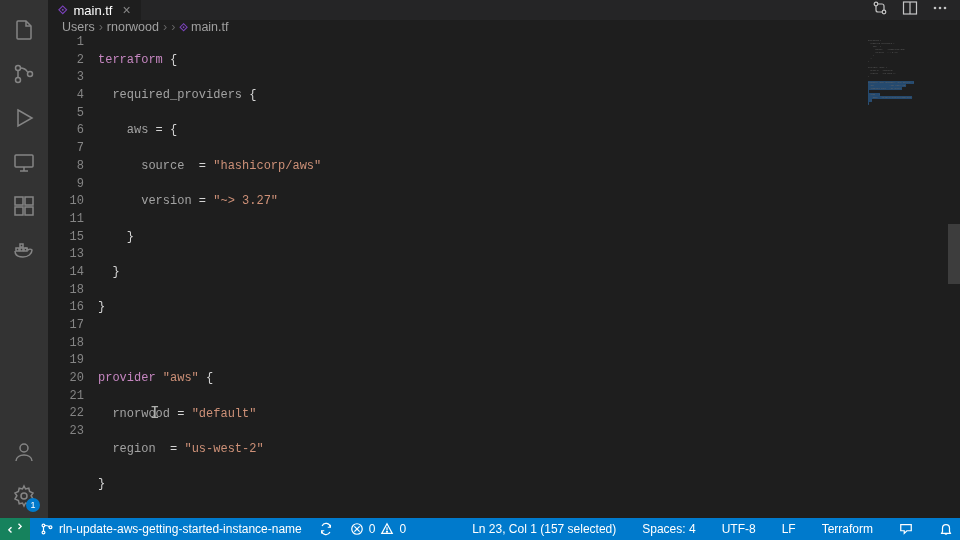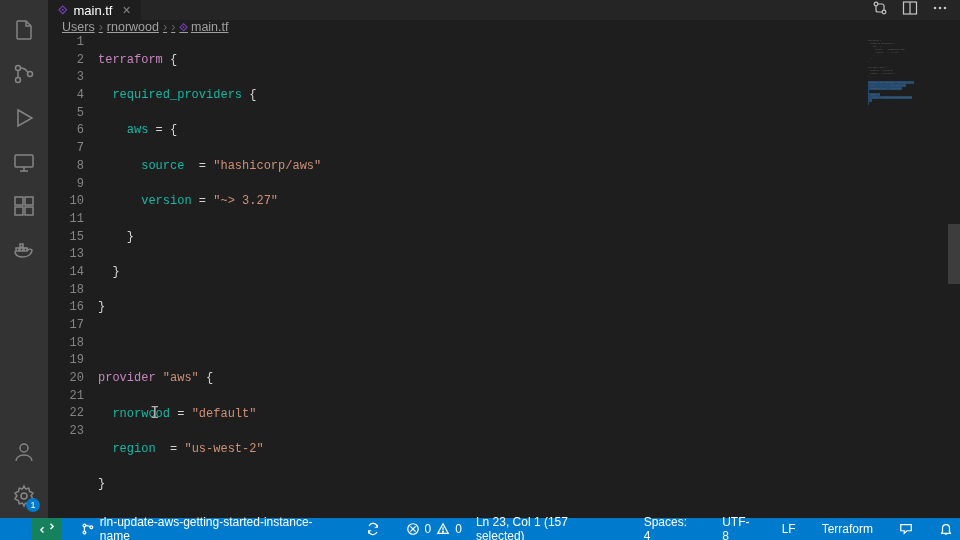--- a/index.html
+++ b/index.html
@@ -49,40 +49,39 @@
   }
   .tab .file-icon { color: #7b42bc; font-weight: bold; font-size: 12px; }
   .tab .close { color: #888; font-size: 14px; margin-left: 4px; }
   .tabs-actions { margin-left: auto; display: flex; align-items: center; gap: 14px; padding-right: 12px; color: #c5c5c5; }
   .tabs-actions div { cursor: pointer; }
   .tabs-actions svg { width: 16px; height: 16px; }
   .breadcrumbs {
     height: 22px; display: flex; align-items: center;
     padding-left: 14px; font-size: 12.5px; color: #a0a0a0;
     gap: 4px;
-    text-decoration: underline;
   }
   .breadcrumbs .sep { color: #666; }
   .breadcrumbs .crumb { cursor: pointer; }
   .breadcrumbs .file-icon { color: #7b42bc; font-weight: bold; font-size: 11px; margin-right: 3px; }
   .code-body {
     flex: 1; display: flex; position: relative;
     font-family: Menlo, Consolas, "Courier New", monospace;
     font-size: 12px; line-height: 17.7px;
   }
   .gutter {
     width: 50px; text-align: right; color: #858585;
     padding-right: 14px; padding-top: 0;
     user-select: none;
   }
   .gutter div { height: 17.7px; }
   .code-lines { flex: 1; position: relative; white-space: pre; }
   .code-lines .line { height: 17.7px; }
   .tk-kw { color: #c586c0; }
-  .tk-prop { color: #14b8a6; }
+  .tk-prop { color: #a3a3a3; }
   .tk-str { color: #ce9178; }
   .tk-punc { color: #d4d4d4; }
   .text-cursor {
     position: absolute;
     color: #aeafad; font-size: 16px;
     pointer-events: none;
   }
   .minimap {
     position: absolute; right: 12px; top: 0; width: 100px; height: 100%;
     background: transparent;
@@ -99,21 +98,21 @@
     position: absolute; right: 0; width: 12px;
     background: rgba(121,121,121,0.35);
   }
   .status-bar {
     position: absolute; left: 0; right: 0; bottom: 0; height: 22px;
     background: #007acc; color: #ffffff;
     display: flex; align-items: center;
     font-size: 12px;
   }
   .status-left, .status-right { display: flex; align-items: center; height: 100%; }
-  .status-left { gap: 12px; margin-left: 32px; }
+  .status-left { gap: 3px; }
   .status-right { margin-left: auto; gap: 12px; }
   .status-item { display: flex; align-items: center; gap: 5px; padding: 0 7px; height: 100%; cursor: pointer; }
   .remote-item { background: #16825d; padding: 0 8px; }
   .status-item svg { width: 14px; height: 14px; }
 </style>
 </head>
 <body>
 
 <div class="activity-bar">
   <div class="activity-icon">

